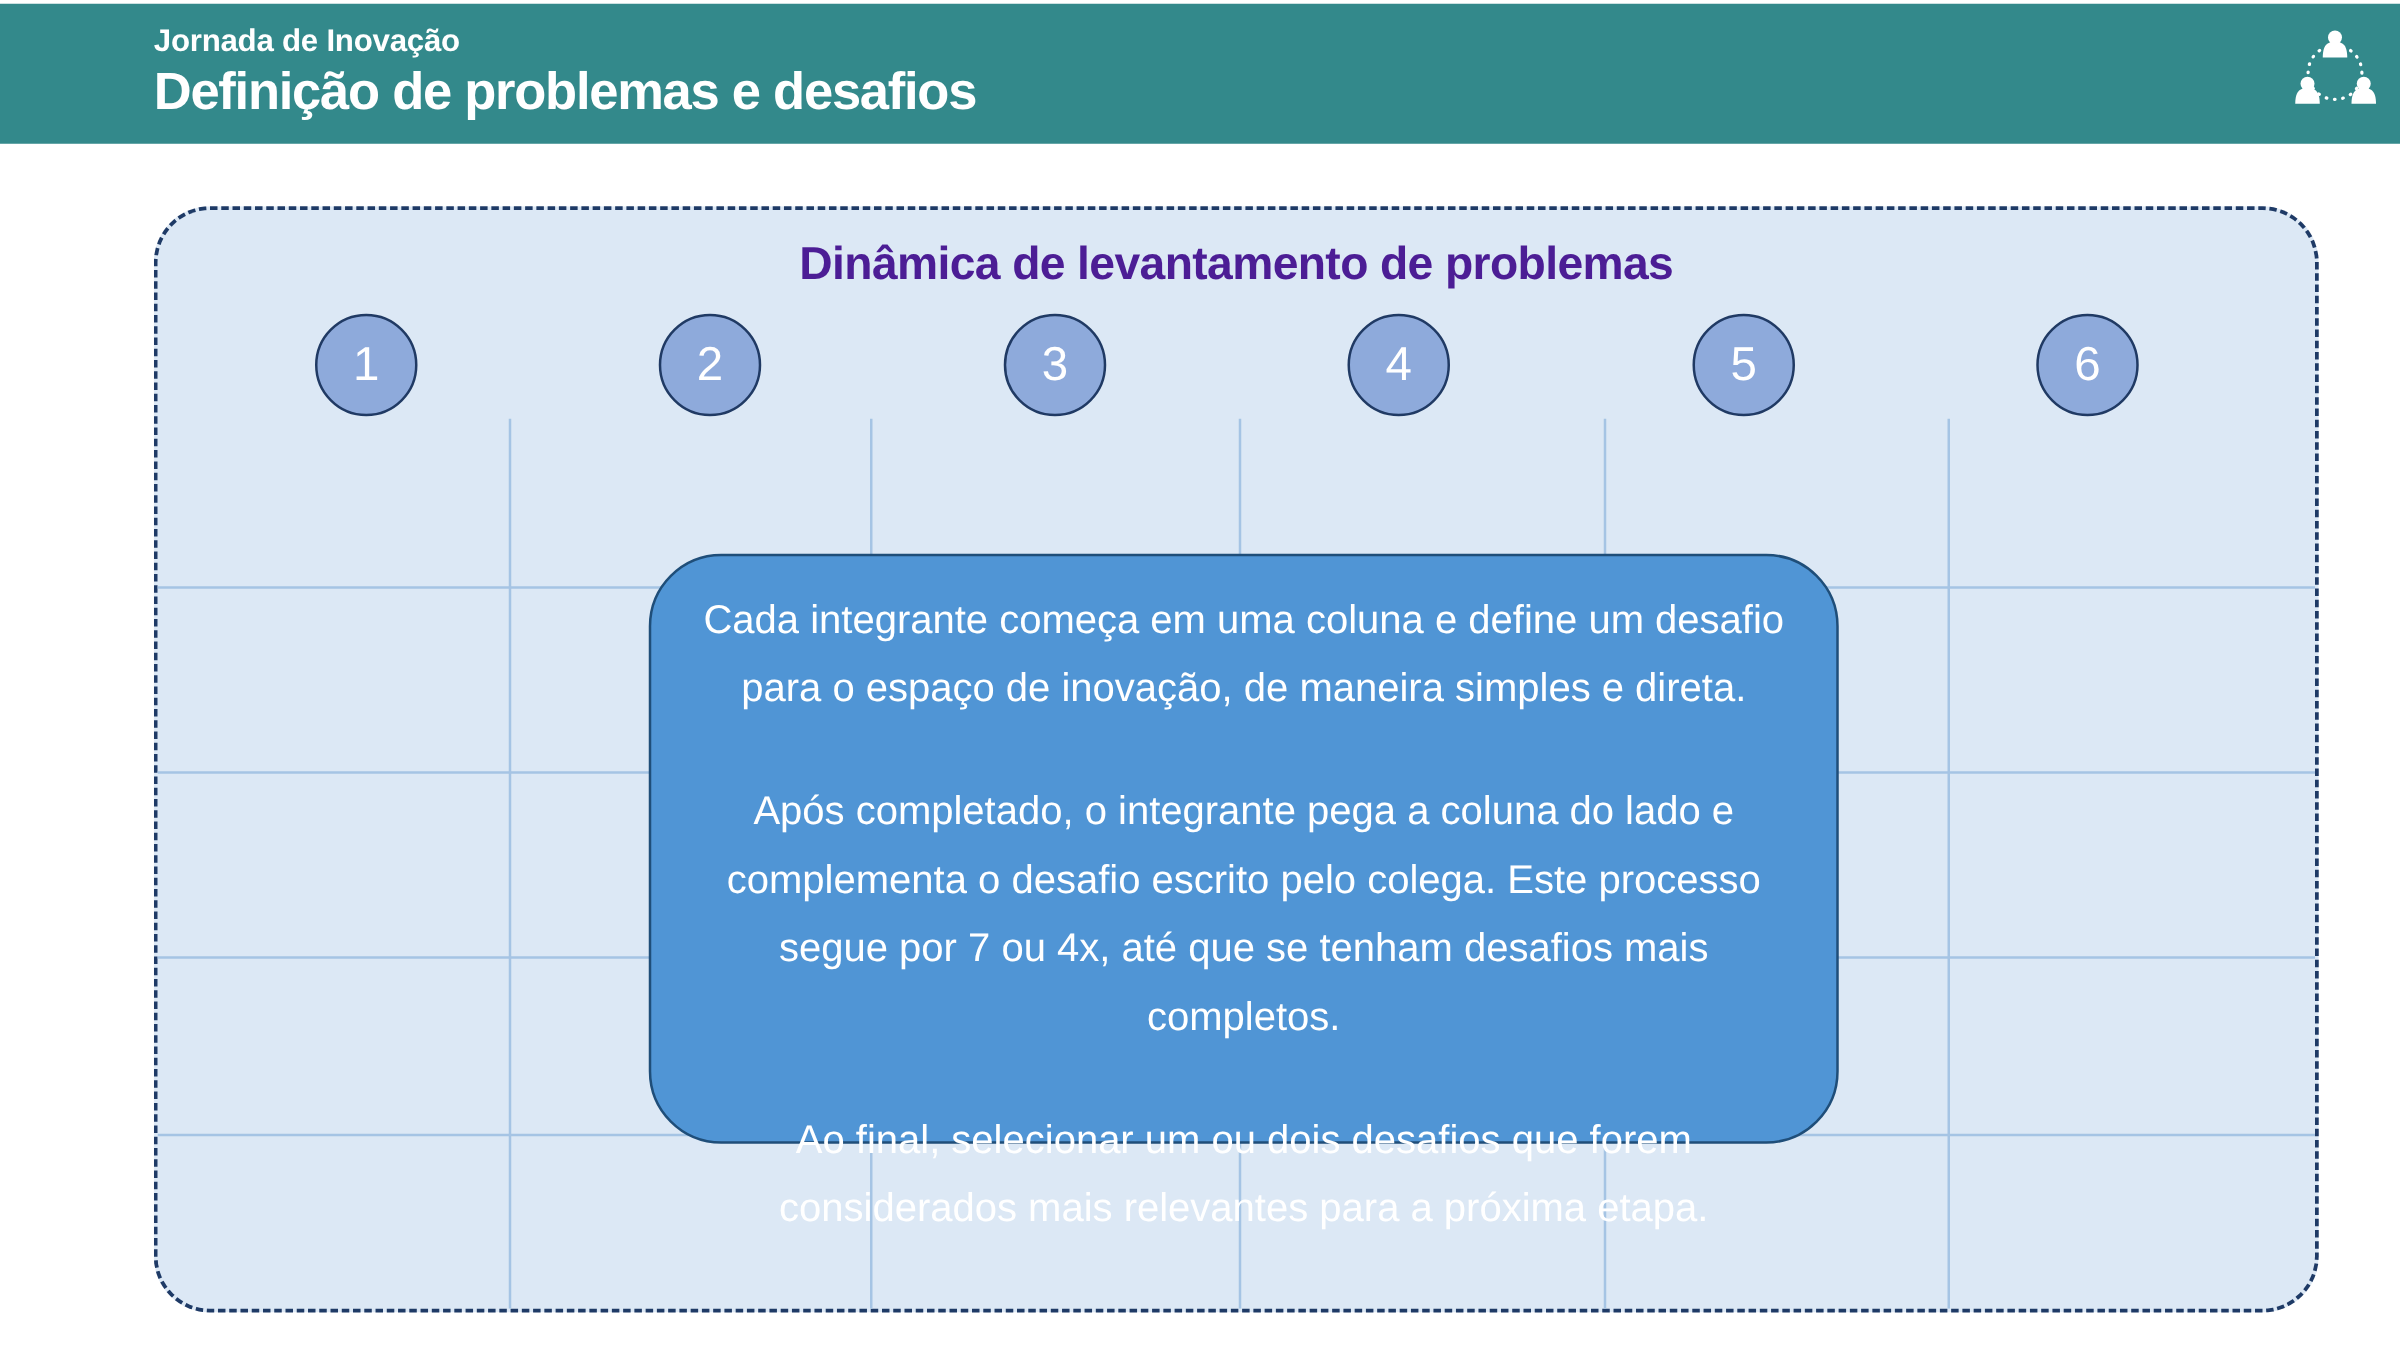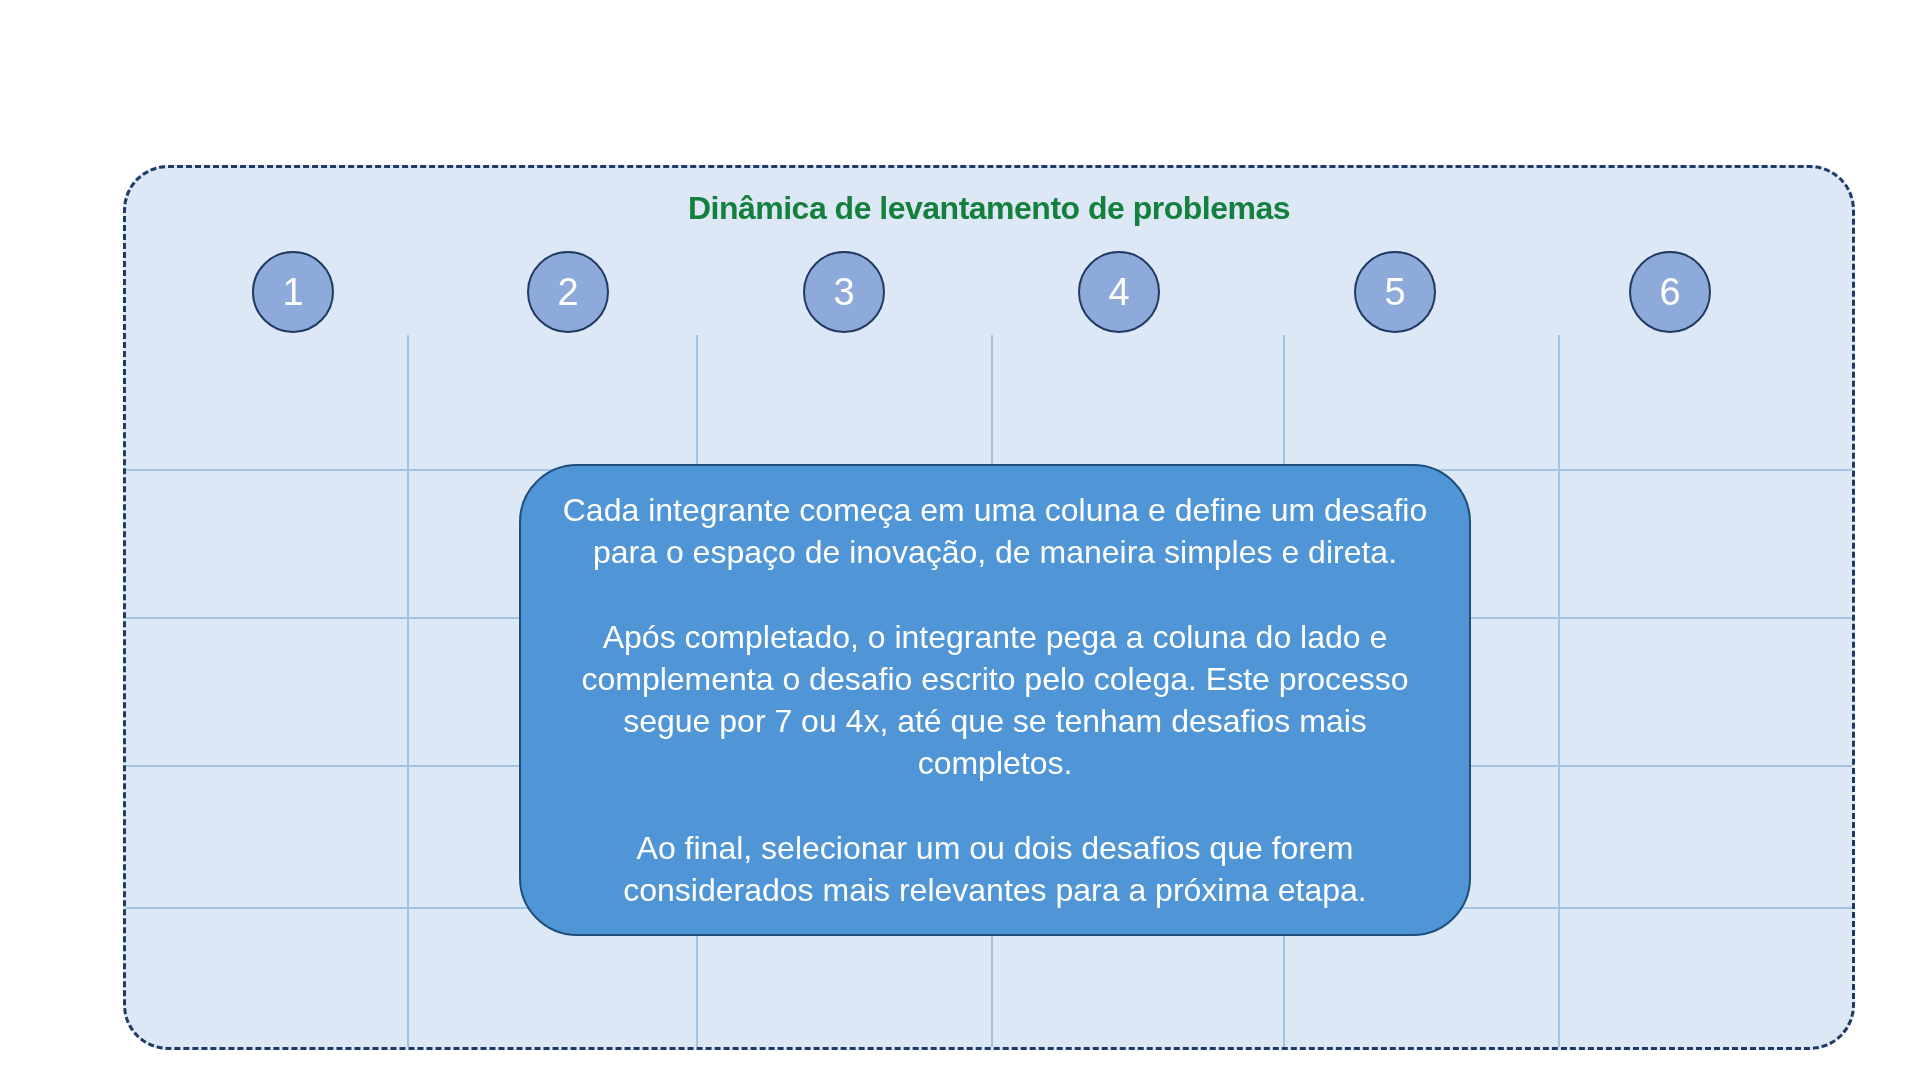--- a/index.html
+++ b/index.html
@@ -51,22 +51,22 @@
     background: #DCE8F5;
     border: 3px dashed #1E3A66;
     border-radius: 45px;
     overflow: hidden;
   }
   .board-title {
     position: absolute;
     left: 0; top: 22px;
     width: 100%;
     text-align: center;
-    color: #15803d;
-    font-size: 32px;
+    color: #4c1d95;
+    font-size: 37px;
     font-weight: 700;
     letter-spacing: -0.5px;
   }
 
   .vline {
     position: absolute;
     top: 167px; bottom: 0;
     width: 2px;
     background: #A5C4E4;
   }
@@ -87,42 +87,66 @@
     color: #ffffff;
     font-size: 38px;
     display: flex;
     align-items: center;
     justify-content: center;
   }
 
   
   .instructions {
     position: absolute;
-    left: 393px; top: 296px;
+    left: 393px; top: 275px;
     width: 952px; height: 472px;
     background: #5095D5;
     border: 2.5px solid #1F4E79;
     border-radius: 58px;
     color: #ffffff;
     text-align: center;
     font-size: 32px;
-    line-height: 42px;
+    line-height: 55px;
     padding: 23px 10px 0;
   }
   .instructions p {
     white-space: pre-line;
     margin: 0;
   }
   .instructions p + p { margin-top: 43px; }
 </style>
 </head>
 <body>
 
 <div class="page">
 
+  <header class="topbar">
+    <div class="eyebrow">Jornada de Inovação</div>
+    <div class="headline">Definição de problemas e desafios</div>
+    <svg class="team-icon" viewBox="0 0 76 70" aria-hidden="true">
+      <circle cx="38" cy="42" r="21.5" fill="none" stroke="#ffffff" stroke-width="2.6" stroke-linecap="round" stroke-dasharray="0.5 6.2"></circle>
+      <g fill="#ffffff">
+
+        <g transform="translate(38,14)">
+          <circle cx="0" cy="0" r="5.6"></circle>
+          <path d="M -9.8,16 C -9.8,5.2 -5.2,3.4 0,3.4 C 5.2,3.4 9.8,5.2 9.8,16 Z"></path>
+        </g>
+
+        <g transform="translate(16,51)">
+          <circle cx="0" cy="0" r="5.6"></circle>
+          <path d="M -9.8,16 C -9.8,5.2 -5.2,3.4 0,3.4 C 5.2,3.4 9.8,5.2 9.8,16 Z"></path>
+        </g>
+
+        <g transform="translate(61,51)">
+          <circle cx="0" cy="0" r="5.6"></circle>
+          <path d="M -9.8,16 C -9.8,5.2 -5.2,3.4 0,3.4 C 5.2,3.4 9.8,5.2 9.8,16 Z"></path>
+        </g>
+      </g>
+    </svg>
+  </header>
 
   <section class="board">
     <h2 class="board-title">Dinâmica de levantamento de problemas</h2>
 
     <div class="vline" style="left:281px"></div>
     <div class="vline" style="left:570px"></div>
     <div class="vline" style="left:865px"></div>
     <div class="vline" style="left:1157px"></div>
     <div class="vline" style="left:1432px"></div>
 

